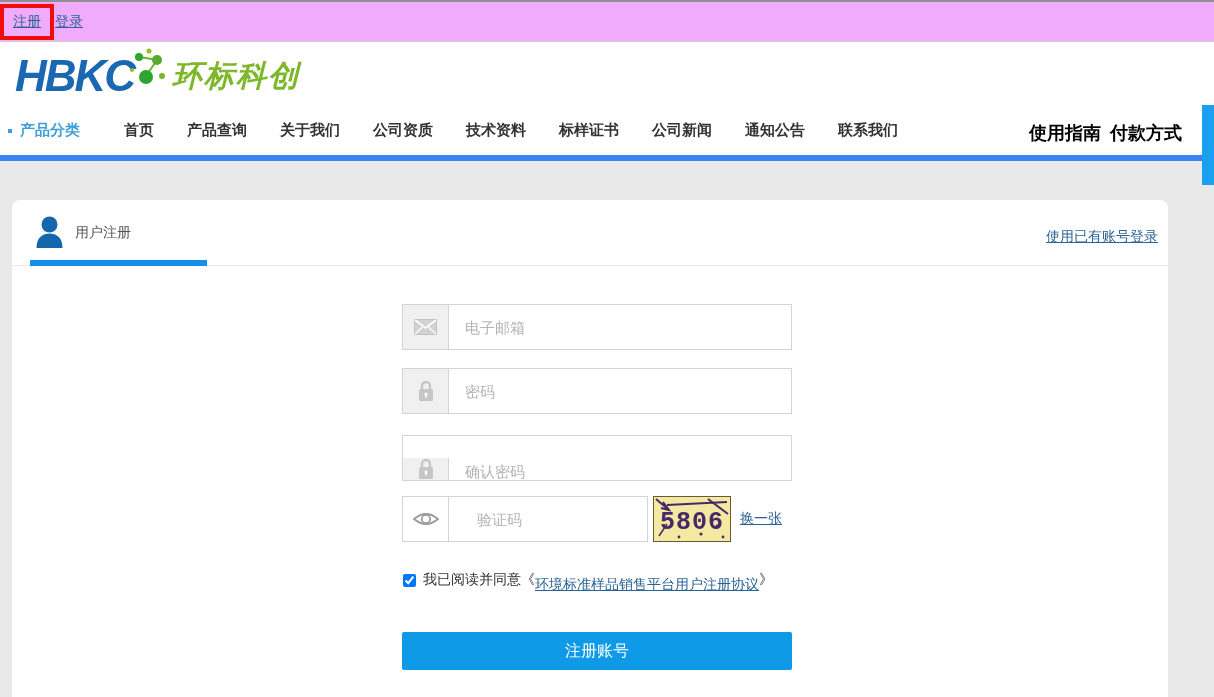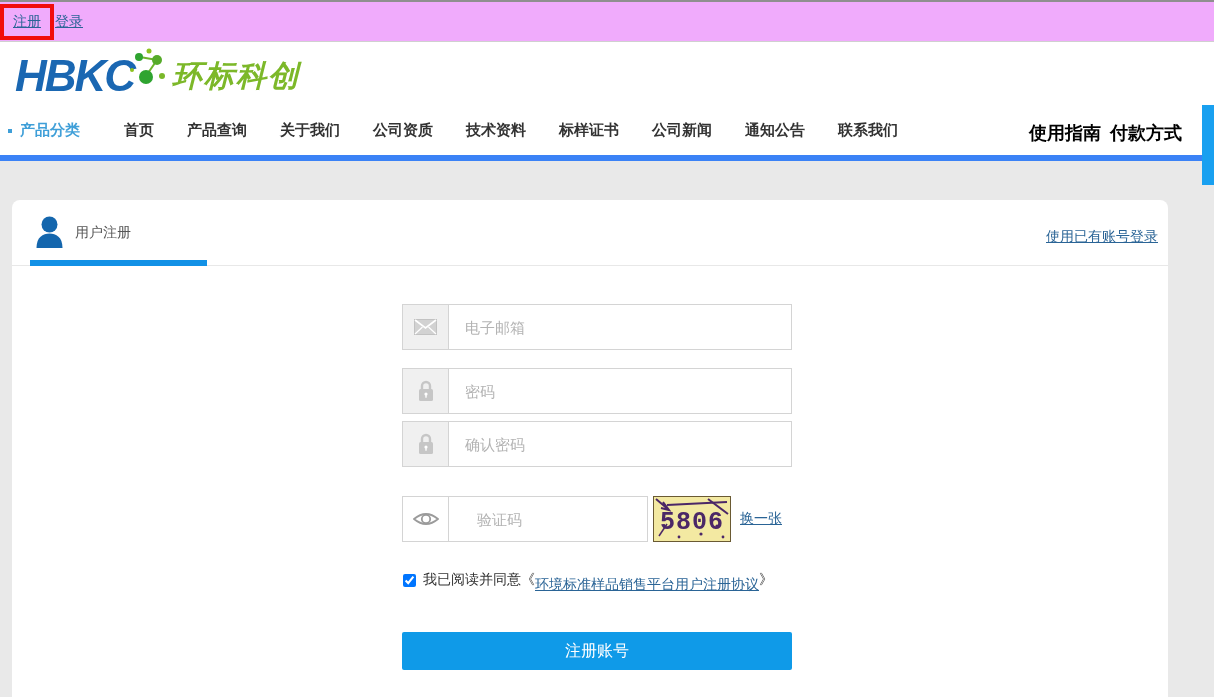--- a/index.html
+++ b/index.html
@@ -79,21 +79,21 @@
   }
   .field-icon--plain { background: #fff; }
   .field input {
     flex: 1; border: none; outline: none; padding-left: 16px; font-size: 15px;
     color: #333; font-family: "Liberation Sans", sans-serif; background: transparent;
   }
   .field input::placeholder { color: #b3b3b3; opacity: 1; }
 
   .f-email   { top: 104px; }
   .f-pwd     { top: 168px; }
-  .f-confirm { top: 221px; }
+  .f-confirm { top: 235px; align-items: flex-end; }
   .f-captcha { top: 296px; width: 246px; gap: 12px; }
 
   .captcha-img {
     position: absolute; left: 641px; top: 296px; width: 78px; height: 46px; cursor: pointer;
   }
   .captcha-refresh {
     position: absolute; left: 728px; top: 310px; font-size: 14px; color: #2a6496;
     text-decoration: underline; cursor: pointer;
   }
 

